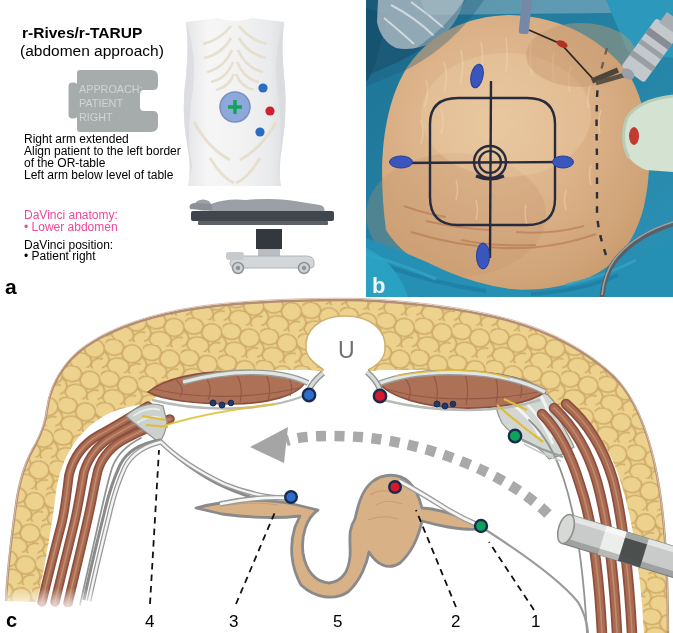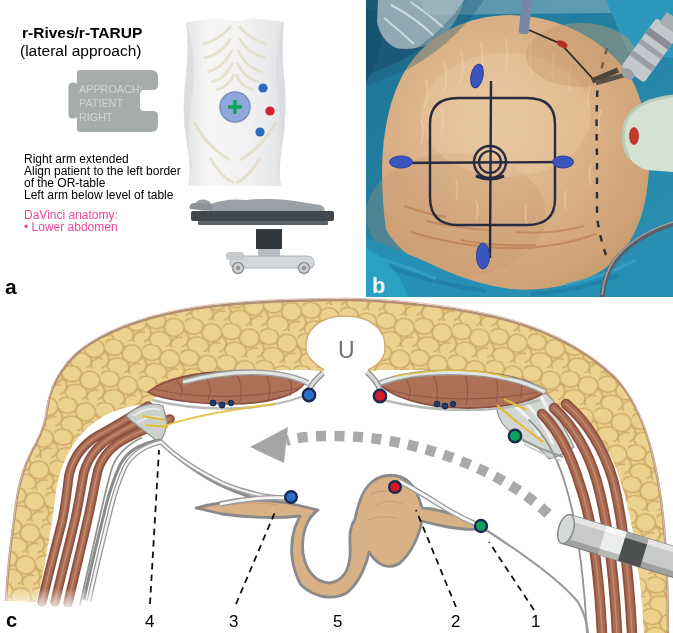--- a/index.html
+++ b/index.html
@@ -5,36 +5,39 @@
 html,body{margin:0;padding:0;}
 body{width:673px;height:633px;background:#fff;font-family:"Liberation Sans",sans-serif;overflow:hidden;}
 #page{position:absolute;top:0;left:0;width:611px;height:633px;background:#fff;}
 .abs{position:absolute;}
 </style>
 </head>
 <body>
 <div id="page">
 
 <div class="abs" style="left:22px;top:24px;font-size:15.5px;font-weight:bold;color:#000;">r-Rives/r-TARUP</div>
-<div class="abs" style="left:20px;top:42px;font-size:15.5px;color:#000;">(lateral approach)</div>
+<div class="abs" style="left:20px;top:42px;font-size:15.5px;color:#000;">(abdomen approach)</div>
 
 <svg class="abs" style="left:66px;top:66px;" width="95" height="70" viewBox="0 0 95 70">
   <path d="M14,4 L85,4 Q92,4 92,11 L92,19 Q92,24 87,24 L78,24 Q74,24 74,28 L74,41 Q74,45 78,45 L87,45 Q92,45 92,50 L92,59 Q92,66 85,66 L14,66 Q11,66 11,63 L11,7 Q11,4 14,4 Z" fill="#a6abab"></path>
   <rect x="2.5" y="16.5" width="9" height="36" rx="4" fill="#a6abab"></rect>
   <text x="13" y="26.5" font-size="10.8" fill="#d0d4d4">APPROACH:</text>
   <text x="13" y="40.5" font-size="10.8" fill="#d0d4d4">PATIENT</text>
   <text x="13" y="54.5" font-size="10.8" fill="#d0d4d4">RIGHT</text>
 </svg>
 
-<div class="abs" style="left:24px;top:154px;font-size:12px;line-height:11.9px;color:#000;">
+<div class="abs" style="left:24px;top:134px;font-size:12px;line-height:11.9px;color:#000;">
 Right arm extended<br>Align patient to the left border<br>of the OR-table<br>Left arm below level of table
 </div>
 
 <div class="abs" style="left:24px;top:210px;font-size:12px;line-height:11.9px;color:#ec4899;">
 DaVinci anatomy:<br><span>•&nbsp;Lower abdomen</span>
+</div>
+<div class="abs" style="left:24px;top:239.5px;font-size:12px;line-height:11.9px;color:#000;">
+DaVinci position:<br><span>•&nbsp;Patient right</span>
 </div>
 
 <div class="abs" style="left:5px;top:275px;font-size:21px;font-weight:bold;">a</div>
 
 <svg class="abs" style="left:178px;top:16px;" width="114" height="172" viewBox="0 0 114 172">
   <defs>
     <linearGradient id="tg" x1="0" y1="0" x2="1" y2="0">
       <stop offset="0" stop-color="#e3e4e6"></stop>
           <stop offset="0.25" stop-color="#f6f6f7"></stop>
       <stop offset="0.6" stop-color="#f1f1f2"></stop>

